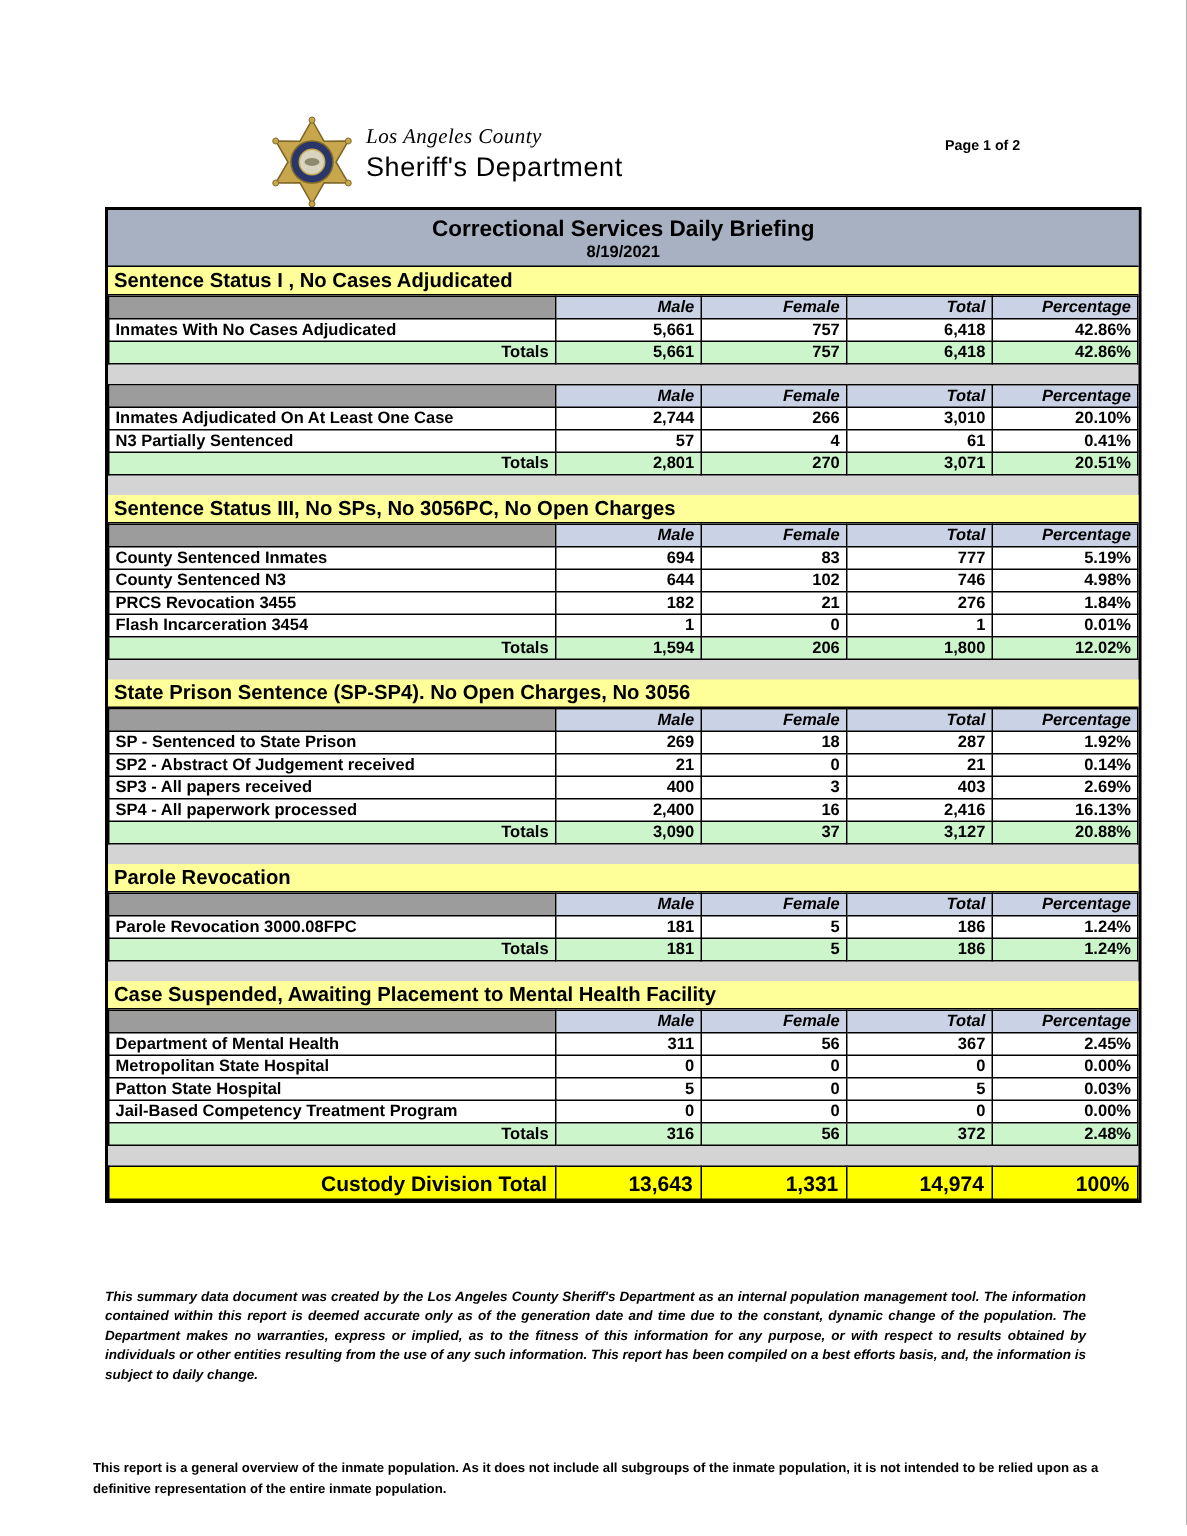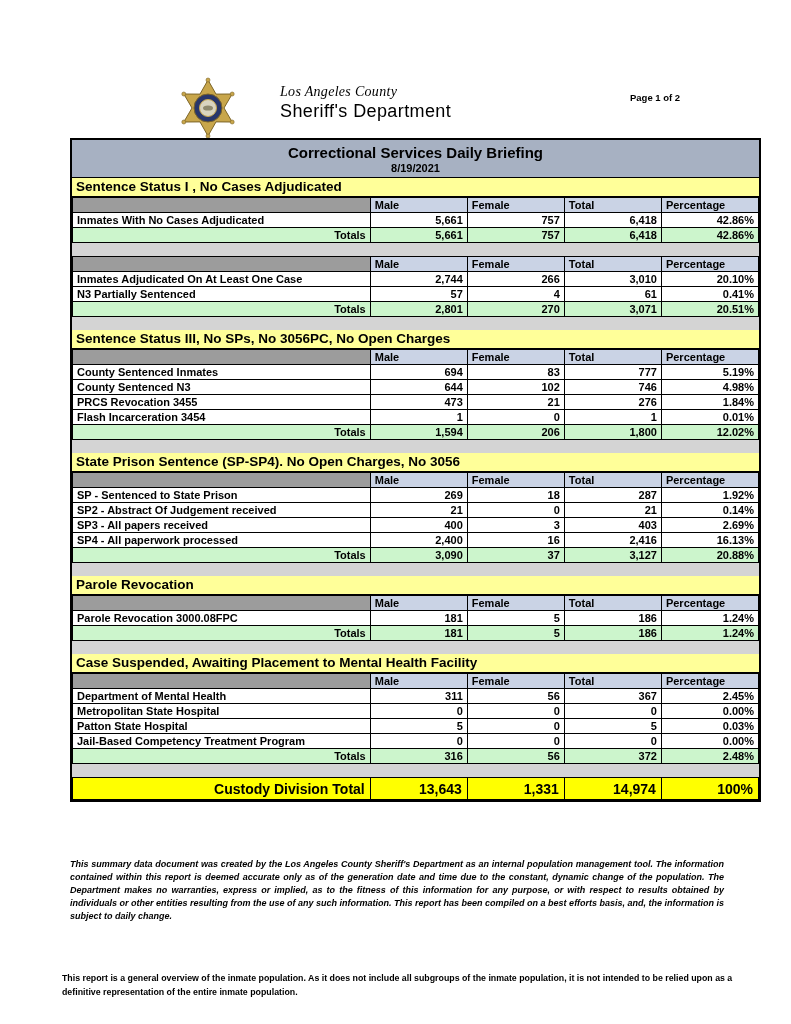--- a/index.html
+++ b/index.html
@@ -17,21 +17,21 @@
   .page{
     position:relative;
     width:791px;height:1024px;
     background:#ffffff;
     margin:0 auto;
     font-family:"Liberation Sans", sans-serif;
     color:#000;
     overflow:hidden;
   }
   
-  .hdr-area{position:absolute;left:178px;top:76px;display:flex;align-items:flex-start;gap:36px;}
+  .hdr-area{position:absolute;left:178px;top:76px;display:flex;align-items:flex-start;}
   .badge{width:60px;height:64px;flex:0 0 auto;}
   .logo-text{margin-left:6px;padding-top:8px;}
   .logo-county{font-family:"Liberation Serif", serif;font-style:italic;font-size:14px;letter-spacing:.3px;}
   .logo-dept{font-size:18px;font-weight:normal;letter-spacing:.4px;margin-top:1px;}
   .page-num{position:absolute;left:630px;top:92px;font-size:9.5px;font-weight:bold;}
   
   .report{
     position:absolute;left:70px;top:138px;width:691px;
     border:2px solid var(--border-color);
     background:var(--gap-bg);
@@ -51,21 +51,21 @@
     padding:1px 4px 2px 4px;height:19px;line-height:16px;
   }
   table.grid{width:100%;border-collapse:collapse;table-layout:fixed;background:#fff;}
   table.grid td{
     border:1px solid var(--border-color);
     height:15px;font-size:11px;font-weight:bold;
     padding:0 4px;overflow:hidden;white-space:nowrap;
   }
   col.c-label{width:43.4%;}
   col.c-num{width:14.15%;}
-  tr.hdr td{background:var(--column-header-bg);text-align:left;}
+  tr.hdr td{background:var(--column-header-bg);text-align:right;font-style:italic;}
   tr.hdr td.hdr-spacer{background:var(--header-label-bg);}
   tr.row td.lbl{text-align:left;background:#fff;}
   tr.row td.num{text-align:right;background:#fff;}
   tr.tot td{background:var(--totals-bg);text-align:right;}
   table.grid{border-bottom:1.5px solid var(--border-color);}
   
   table.grand{width:100%;border-collapse:collapse;table-layout:fixed;}
   table.grand td{
     border:1.5px solid var(--border-color);
     background:var(--grand-total-bg);
@@ -220,21 +220,21 @@
         </tr>
         <tr class="row">
           <td class="lbl">County Sentenced N3</td>
           <td class="num">644</td>
           <td class="num">102</td>
           <td class="num">746</td>
           <td class="num">4.98%</td>
         </tr>
         <tr class="row">
           <td class="lbl">PRCS Revocation 3455</td>
-          <td class="num">473</td>
+          <td class="num">182</td>
           <td class="num">21</td>
           <td class="num">276</td>
           <td class="num">1.84%</td>
         </tr>
         <tr class="row">
           <td class="lbl">Flash Incarceration 3454</td>
           <td class="num">1</td>
           <td class="num">0</td>
           <td class="num">1</td>
           <td class="num">0.01%</td>

